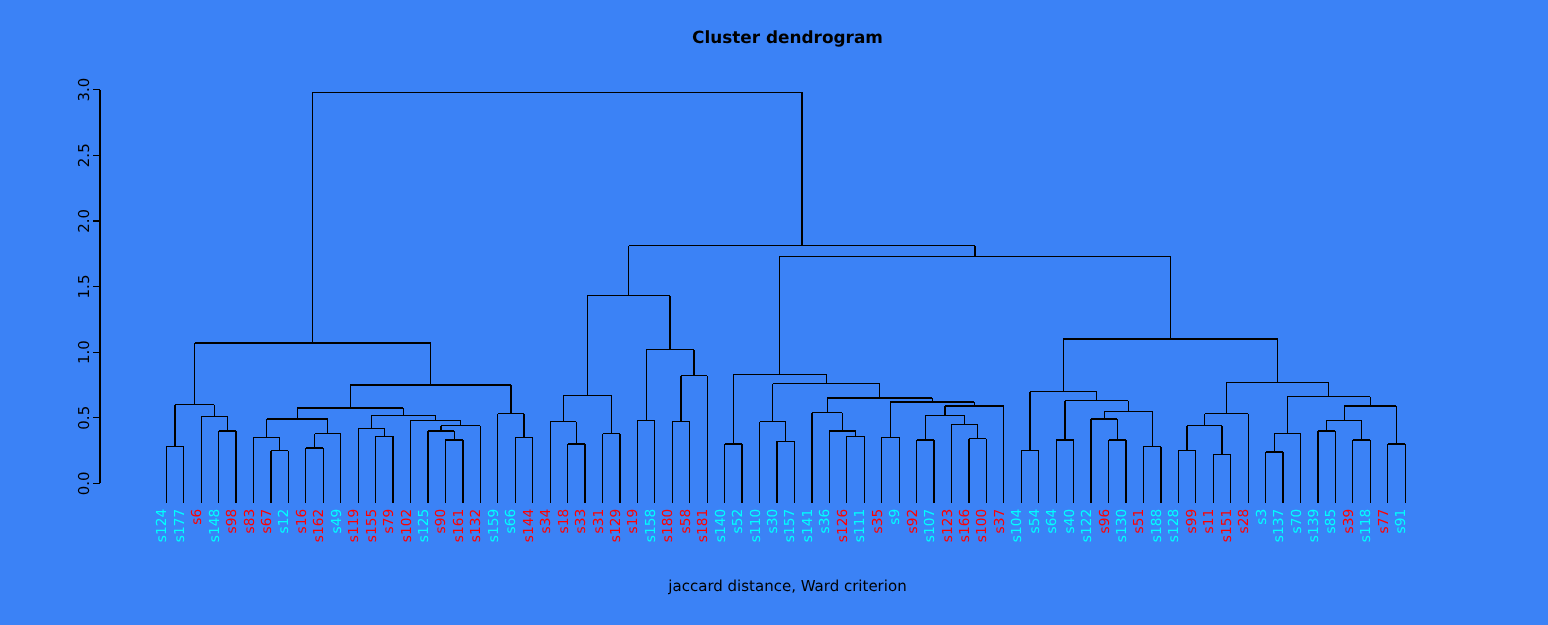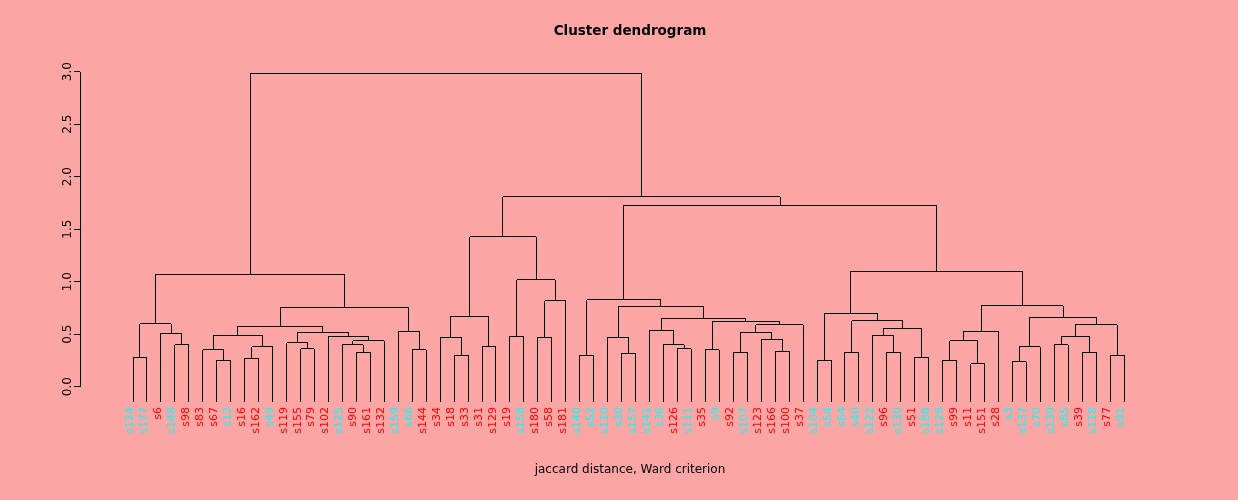--- a/index.html
+++ b/index.html
@@ -1,16 +1,16 @@
 <!DOCTYPE html>
 <html><head>
 <meta charset="utf-8">
 <style>
   html,body{margin:0;padding:0;background:#ffffff;}
-  #stage{position:relative;width:1238px;height:500px;background:#fca5a5;overflow:hidden;
+  #stage{position:relative;width:1238px;height:500px;background:#3b82f6;overflow:hidden;
          font-family:"DejaVu Sans", sans-serif;}
   #plot-title{position:absolute;top:22px;left:0;width:1260px;text-align:center;
               font-size:13.5px;font-weight:bold;color:#000;}
   #x-label{position:absolute;top:462px;left:0;width:1260px;text-align:center;
            font-size:12px;color:#000;}
   svg text{font-family:"DejaVu Sans", sans-serif;}
 </style>
 </head>
 <body>
 

